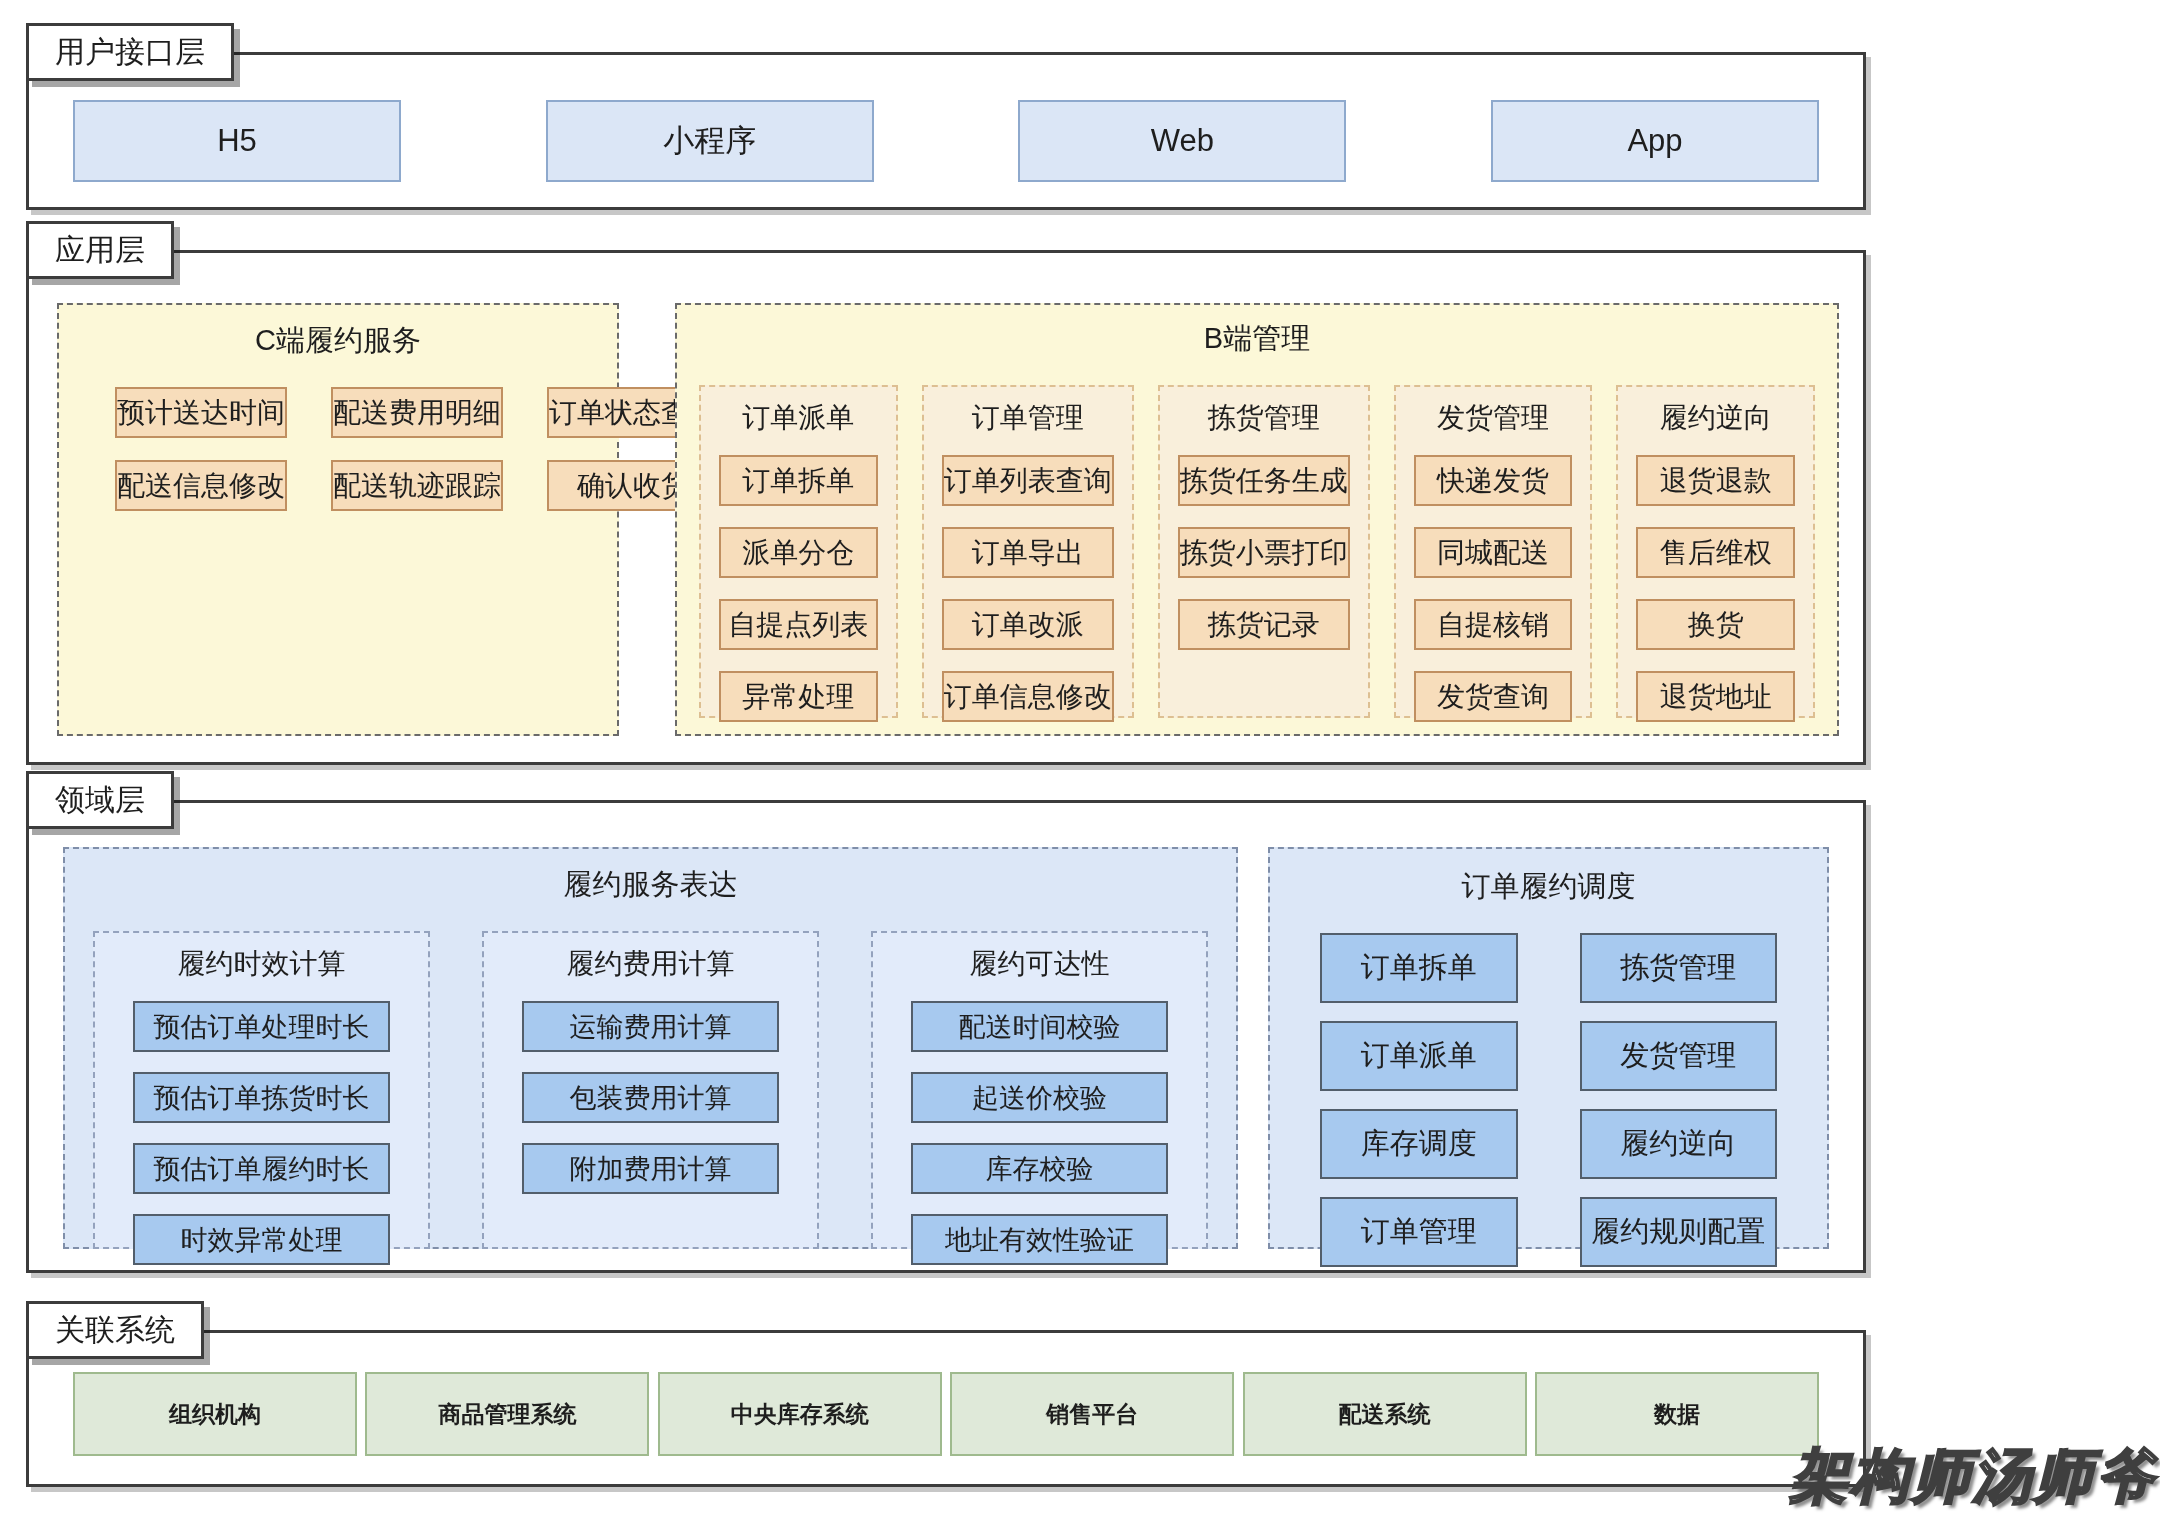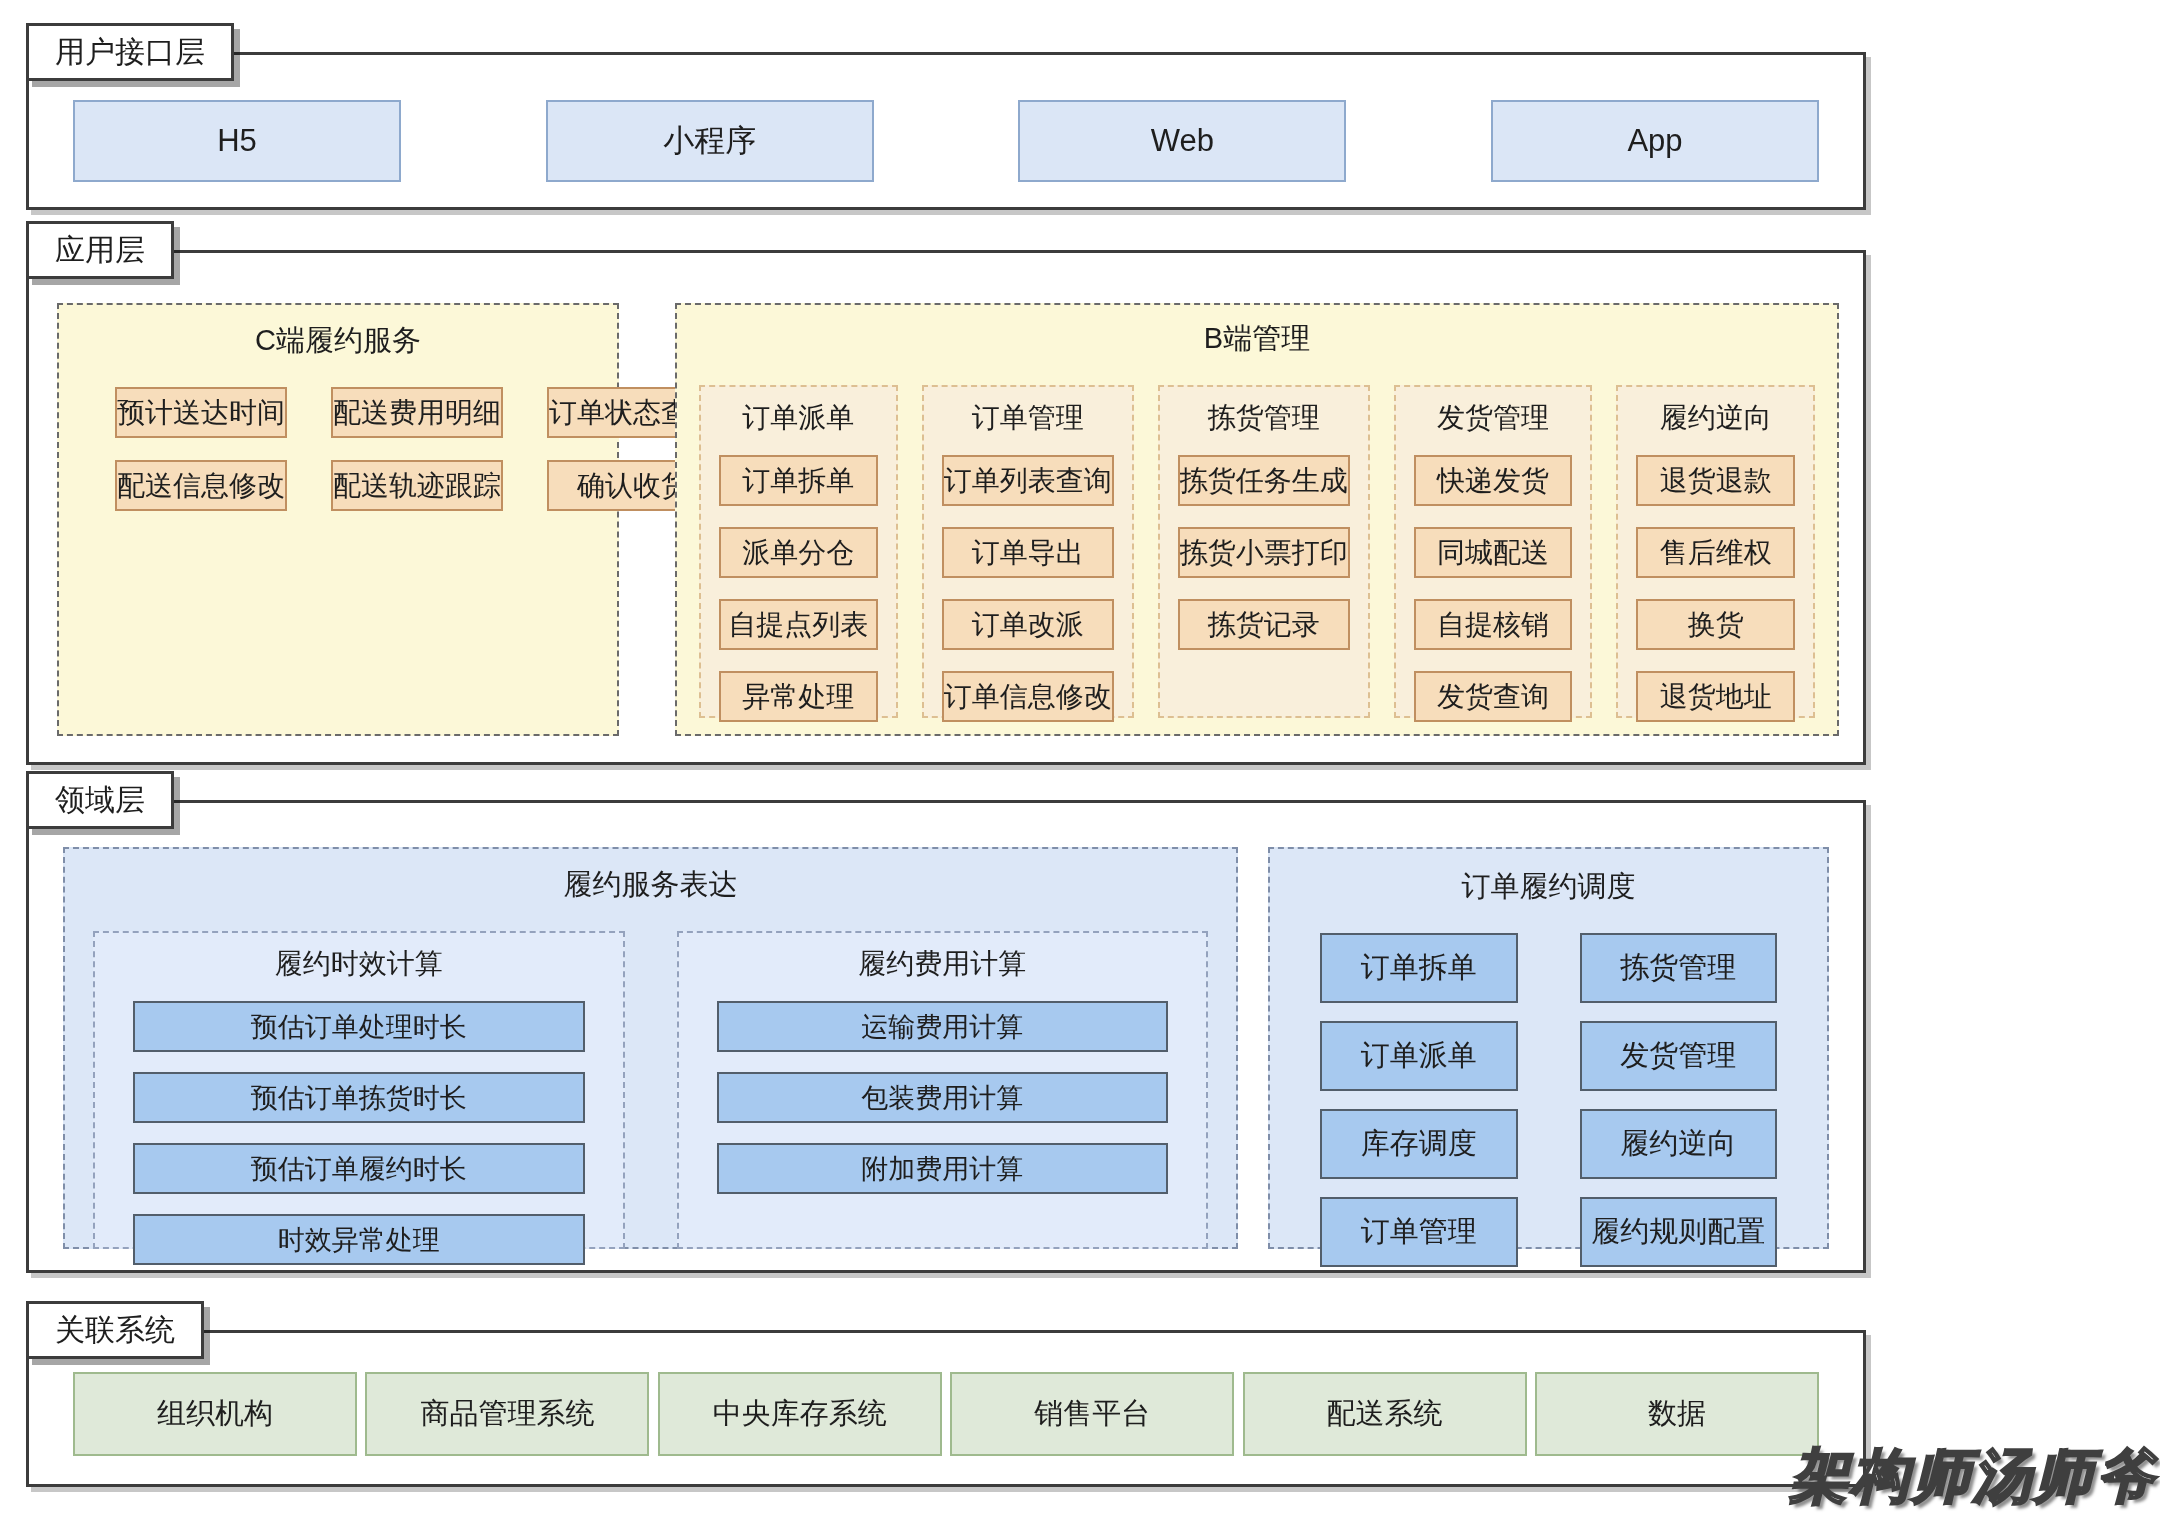--- a/index.html
+++ b/index.html
@@ -42,21 +42,21 @@
   .blue-item{height:47px;background:#a7c9ef;border:2px solid #525e6b;
              display:flex;align-items:center;justify-content:center;font-size:27px;
              white-space:nowrap;margin-bottom:20px;}
   .sched-box{flex:1;height:402px;padding:18px 50px 0;}
   .sched-grid{display:grid;grid-template-columns:1fr 1fr;column-gap:62px;row-gap:18px;margin-top:26px;}
   .sched-item{height:66px;background:#a7c9ef;border:2px solid #525e6b;
               display:flex;align-items:center;justify-content:center;font-size:29px;white-space:nowrap;}
   
   .sys-row{display:flex;justify-content:space-between;padding:39px 44px 0;}
   .sys{width:280px;height:80px;background:#dfe9d9;border:2px solid #9fba8e;
-       display:flex;align-items:center;justify-content:center;font-size:29px;white-space:nowrap;}
+       display:flex;align-items:center;justify-content:center;font-size:23px;white-space:nowrap;font-weight:bold;}
   
   .watermark{position:absolute;right:4px;bottom:6px;z-index:5;font-size:58px;font-weight:bold;
              font-style:italic;letter-spacing:3px;color:#ffffff;
              -webkit-text-stroke:2.5px #3f3f3f;
              text-shadow:4px 4px 3px rgba(50,50,50,.55);white-space:nowrap;}
 </style>
 </head>
 <body>
 
 <div class="canvas">
@@ -151,20 +151,27 @@
             <div class="blue-item">时效异常处理</div>
           </div>
 
           <div class="f-group">
             <div class="group-title">履约费用计算</div>
             <div class="blue-item">运输费用计算</div>
             <div class="blue-item">包装费用计算</div>
             <div class="blue-item">附加费用计算</div>
           </div>
 
+          <div class="f-group">
+            <div class="group-title">履约可达性</div>
+            <div class="blue-item">配送时间校验</div>
+            <div class="blue-item">起送价校验</div>
+            <div class="blue-item">库存校验</div>
+            <div class="blue-item">地址有效性验证</div>
+          </div>
 
         </div>
       </div>
 
       <div class="sched-box blue-section">
         <div class="section-title">订单履约调度</div>
         <div class="sched-grid">
           <div class="sched-item">订单拆单</div>
           <div class="sched-item">拣货管理</div>
           <div class="sched-item">订单派单</div>

